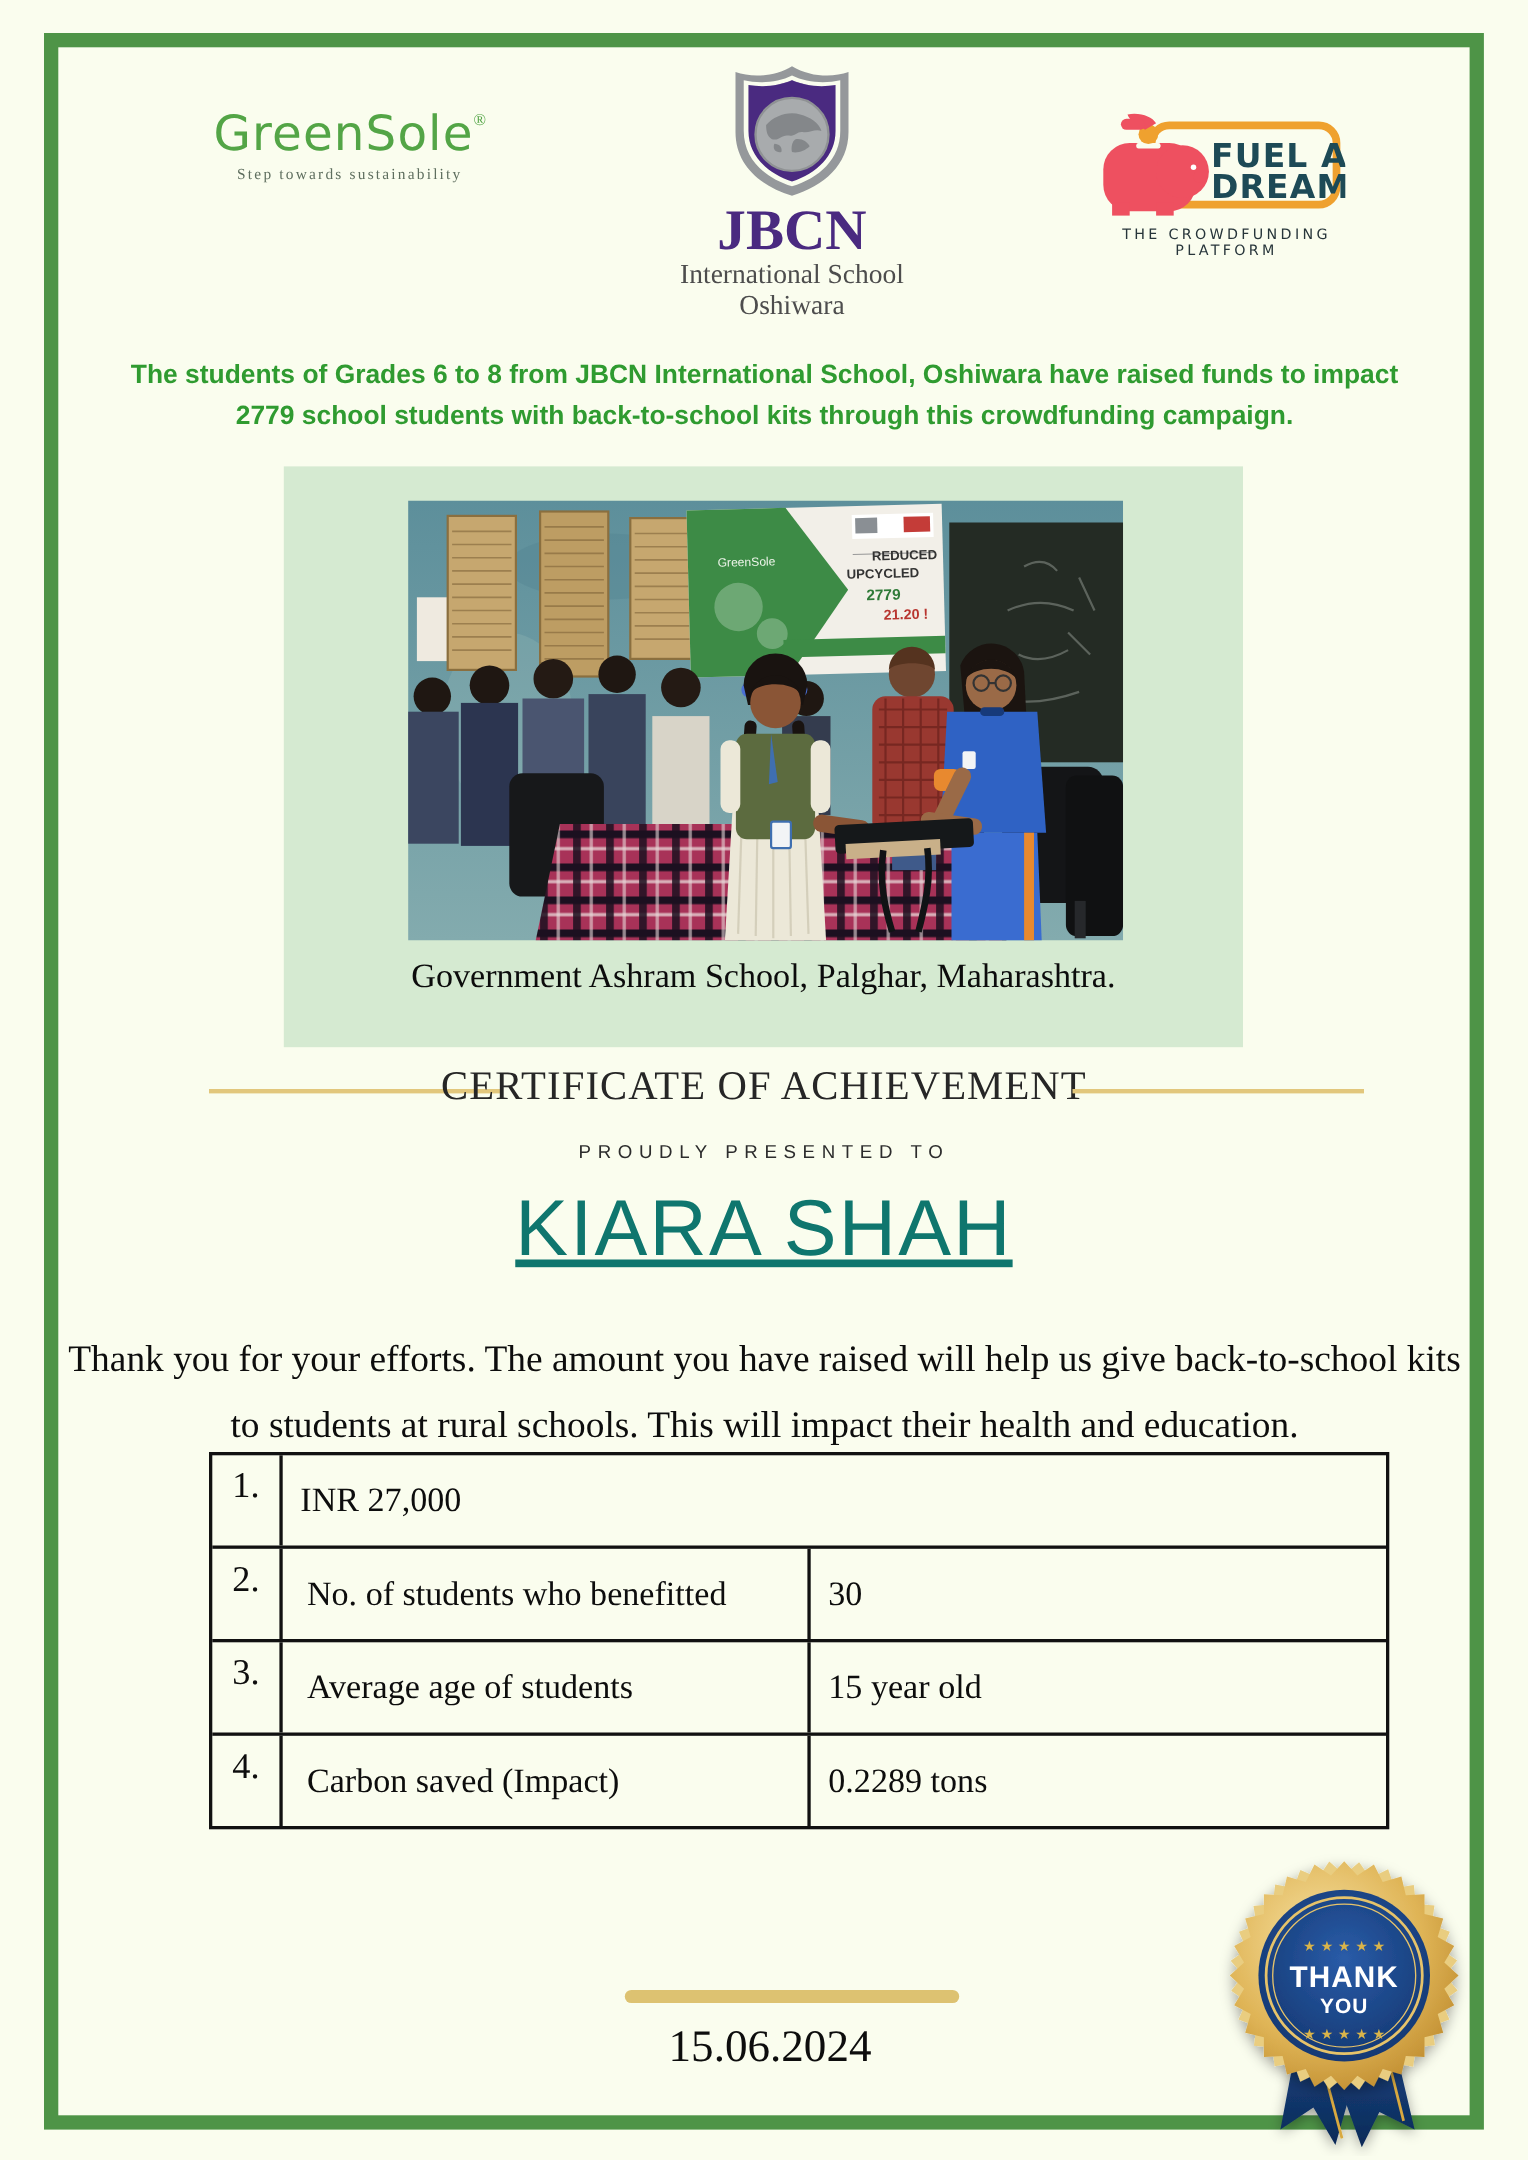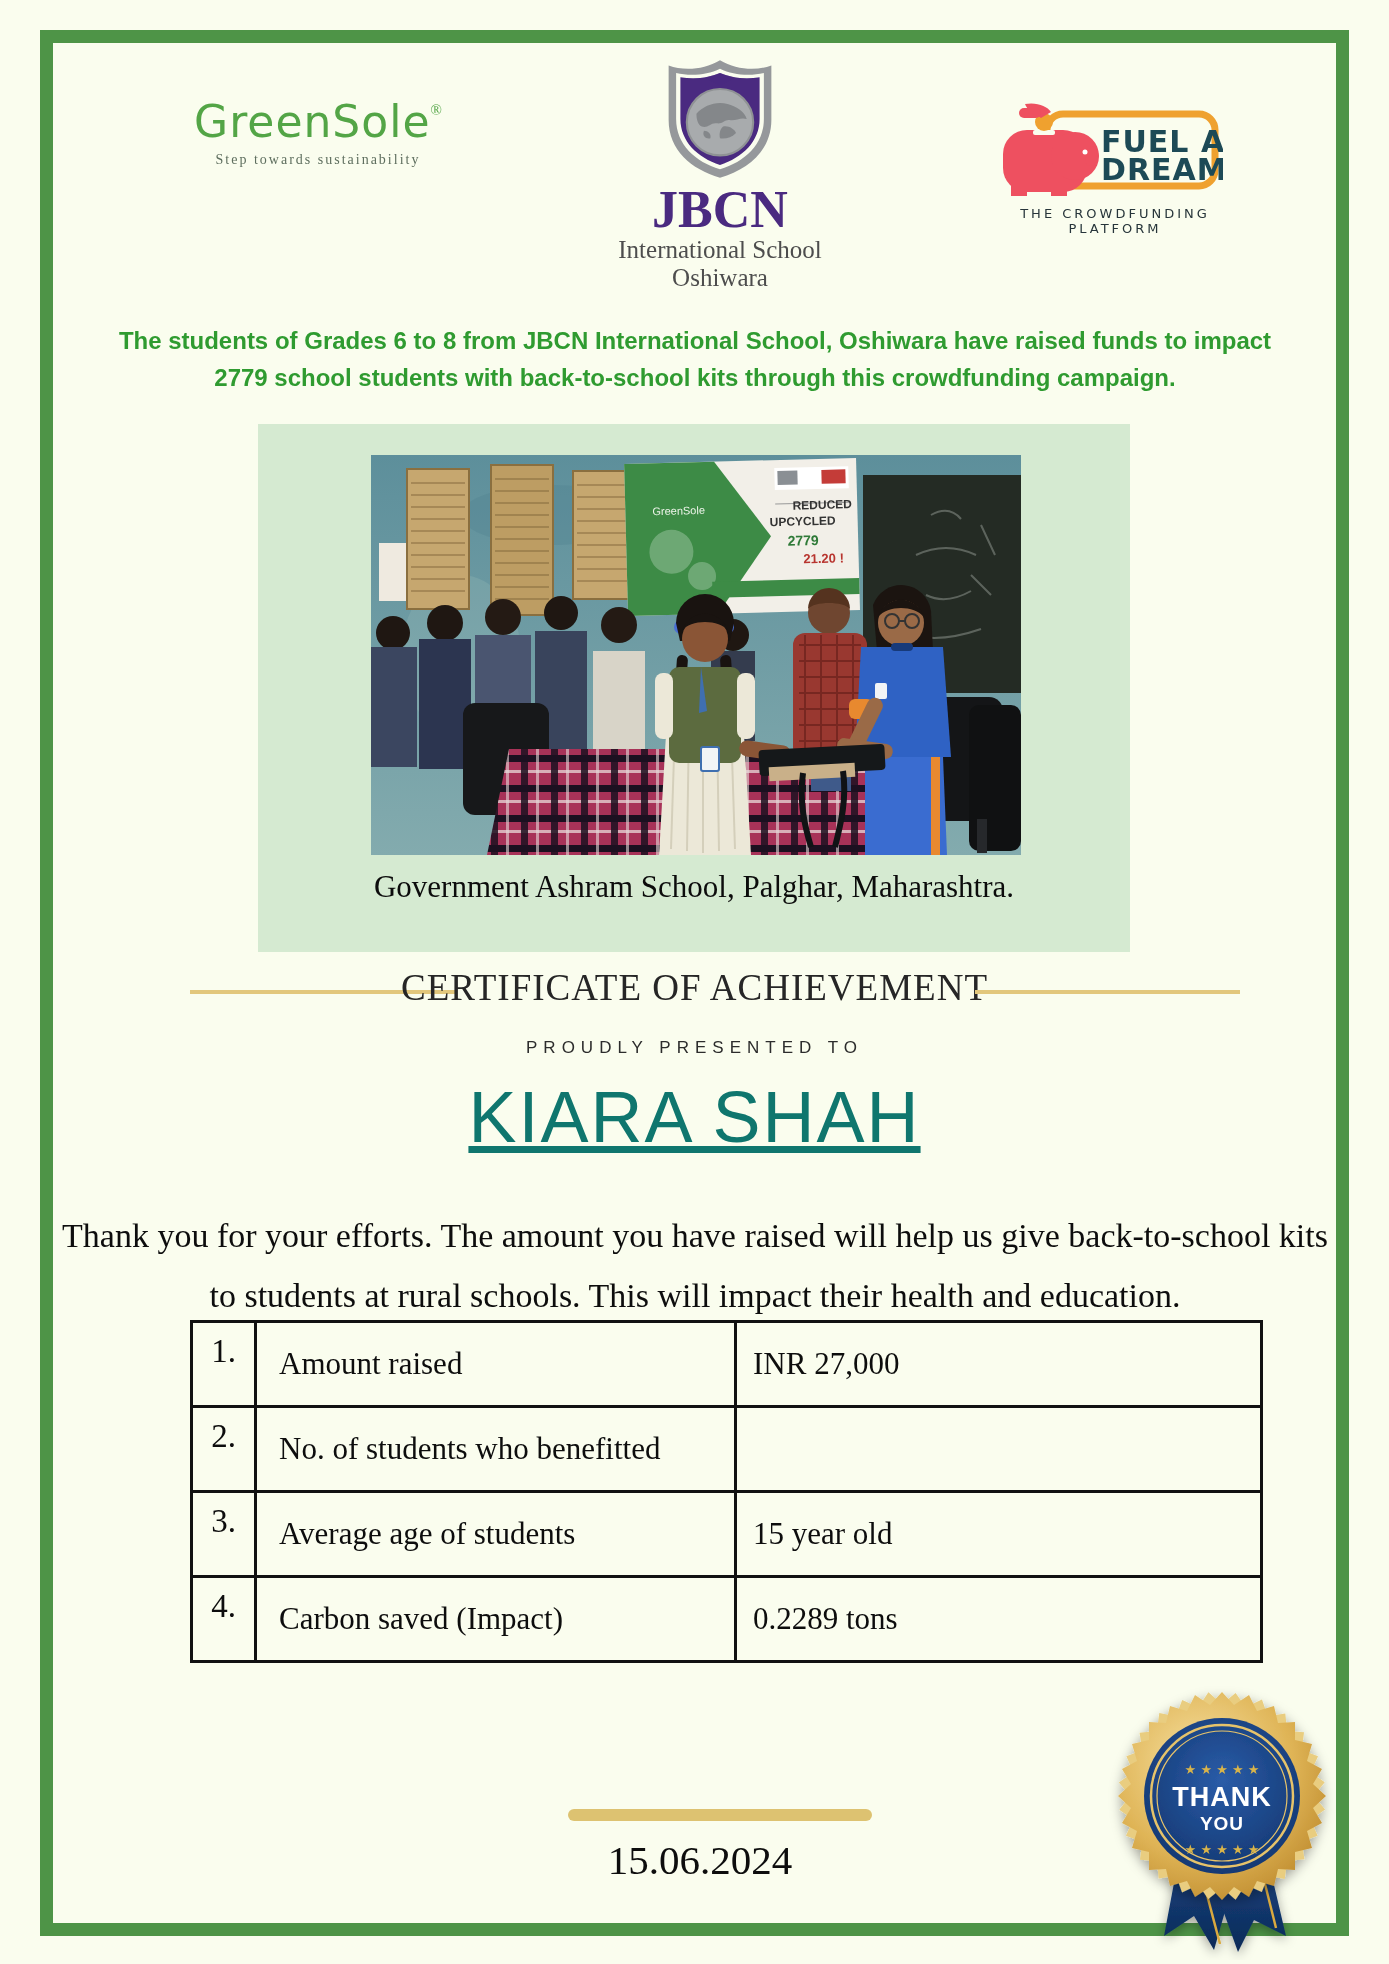--- a/index.html
+++ b/index.html
@@ -249,26 +249,26 @@
   <div class="title-row"><span class="cert-title">CERTIFICATE OF ACHIEVEMENT</span></div>
   <div class="gold-line right"></div>
 
   <div class="presented">PROUDLY PRESENTED TO</div>
   <div class="recipient">KIARA SHAH</div>
   <div class="message">Thank you for your efforts. The amount you have raised will help us give back-to-school kits to students at rural schools. This will impact their health and education.</div>
 
   <div class="impact-table">
     <div class="row">
       <div class="cell c-num">1.</div>
-      <div class="cell c-label">Amount raised</div>
       <div class="cell c-value">INR 27,000</div>
     </div>
     <div class="row">
       <div class="cell c-num">2.</div>
       <div class="cell c-label">No. of students who benefitted</div>
+      <div class="cell c-value">30</div>
     </div>
     <div class="row">
       <div class="cell c-num">3.</div>
       <div class="cell c-label">Average age of students</div>
       <div class="cell c-value">15 year old</div>
     </div>
     <div class="row">
       <div class="cell c-num">4.</div>
       <div class="cell c-label">Carbon saved (Impact)</div>
       <div class="cell c-value">0.2289 tons</div>

